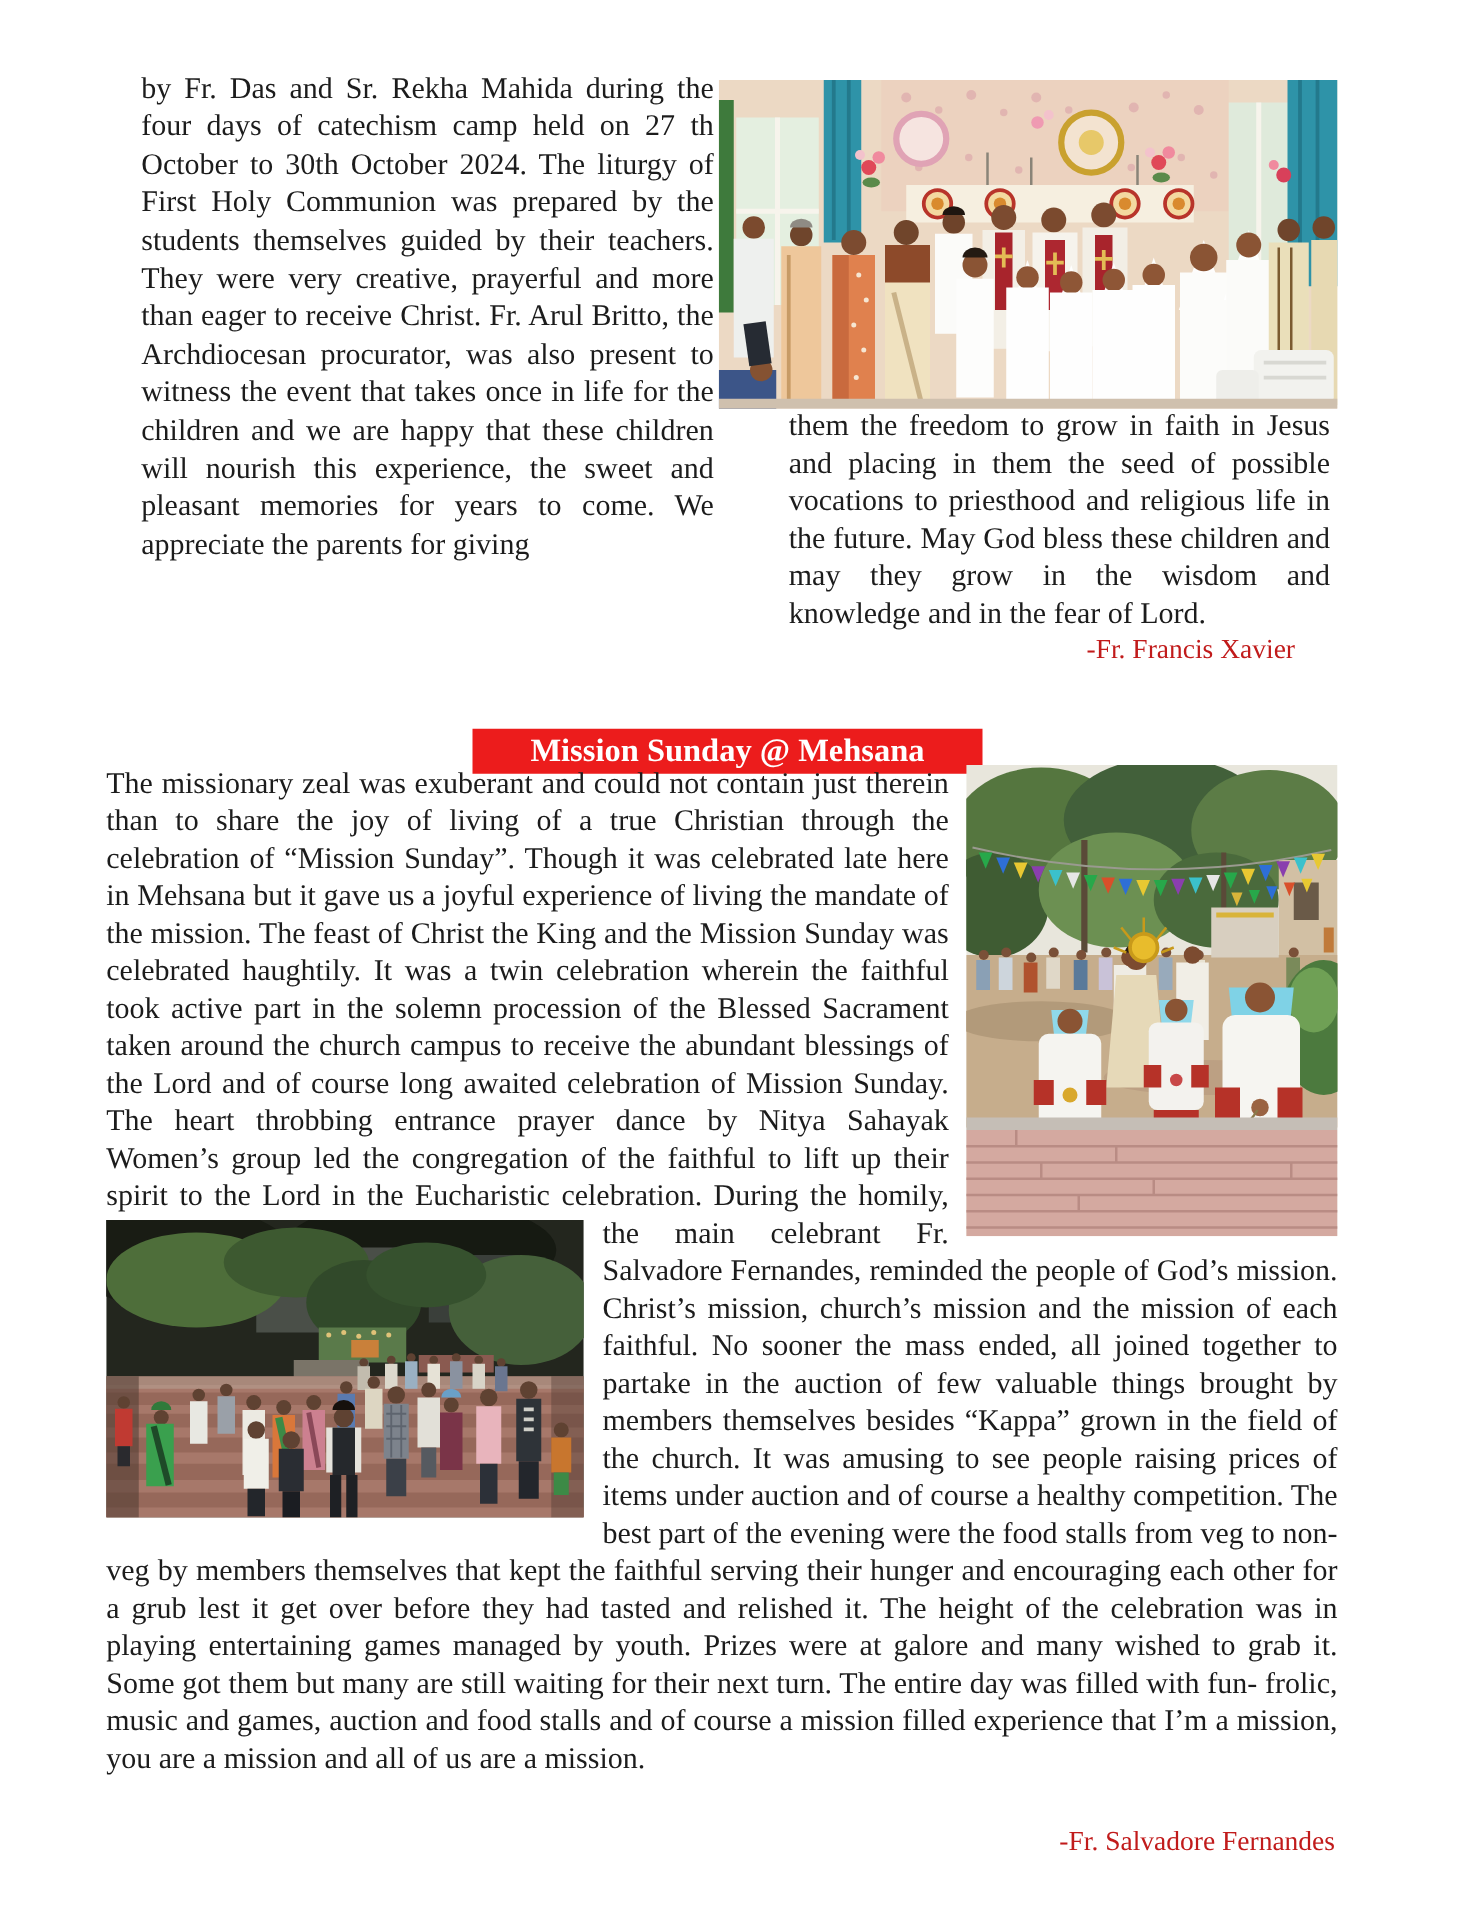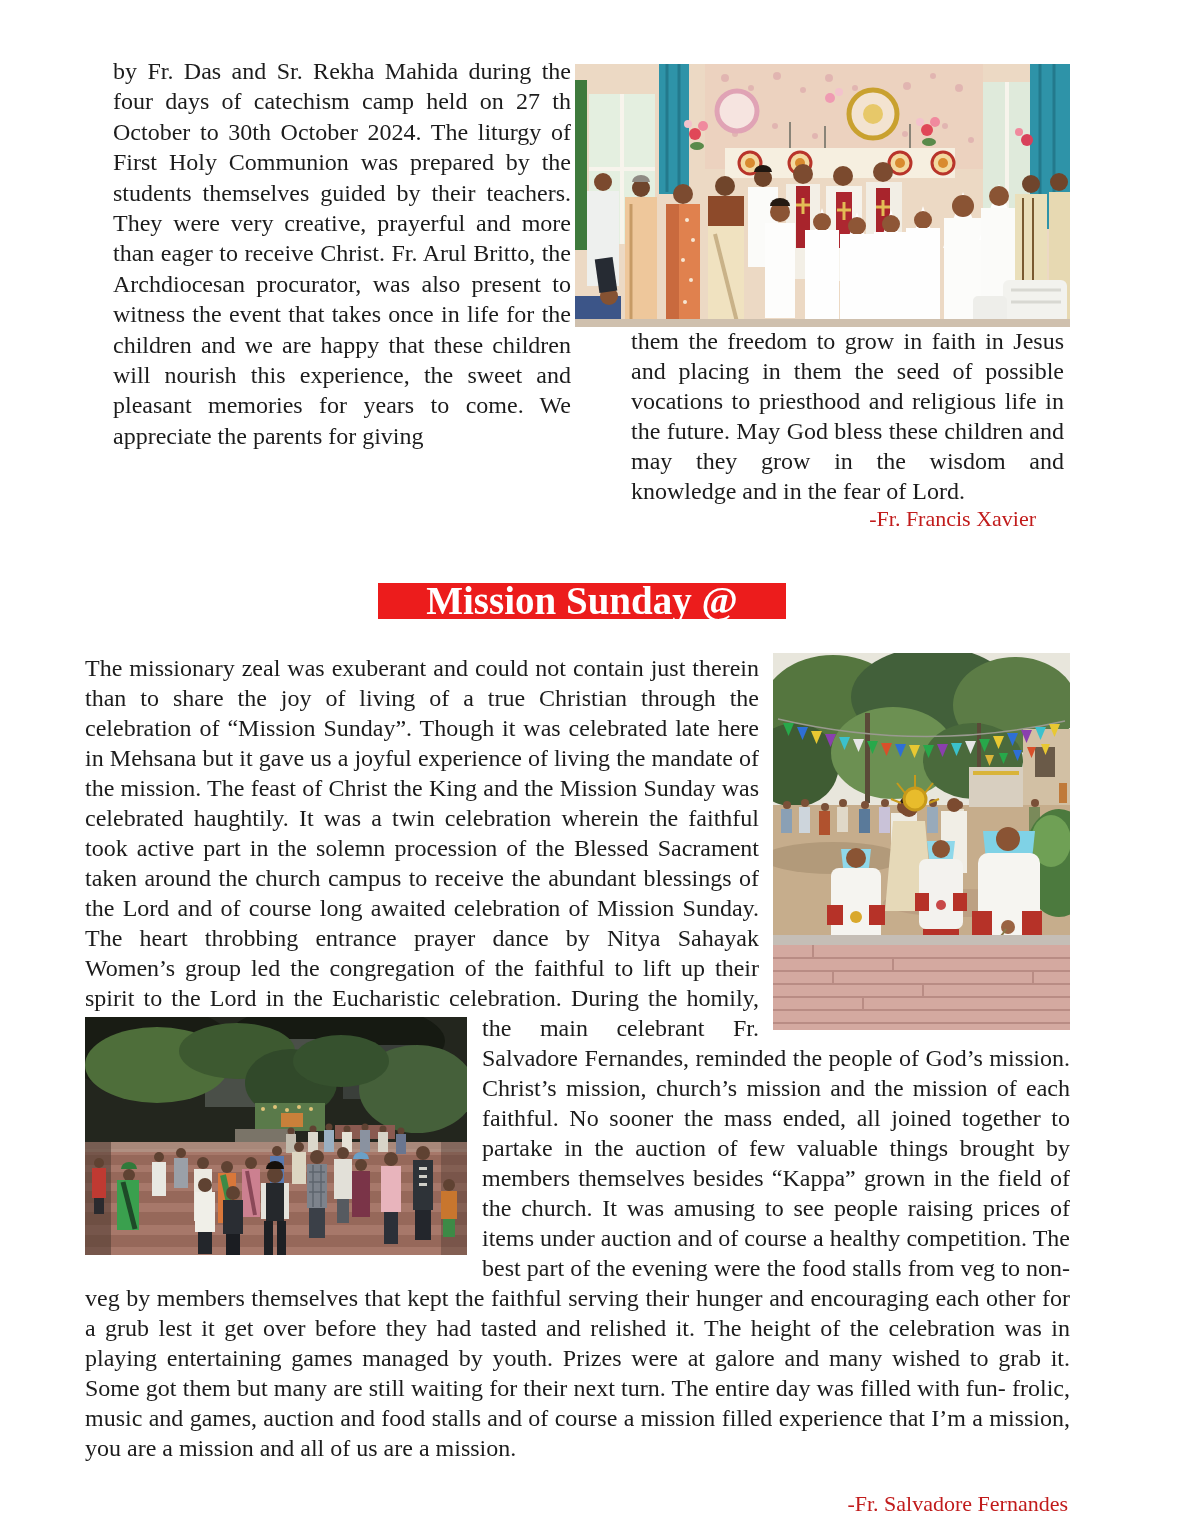--- a/index.html
+++ b/index.html
@@ -26,37 +26,37 @@
   .sig{
     font-weight:normal; color:#c11b1b; font-size:22px;
   }
   .sig1{
     position:absolute; left:631px; top:506px; width:433px;
     text-align:right; padding-right:28px; box-sizing:border-box;
   }
   .mission-title{
     position:absolute; left:378px; top:583px; width:408px; height:36px;
     background:#ec1c1c; color:#ffffff;
-    font-size:39px; font-weight:bold; text-align:center; line-height:36px;
+    font-size:26px; font-weight:bold; text-align:center; line-height:36px;
     margin:0;
   }
   .sec2{
-    position:absolute; left:85px; top:653px; width:985px;
+    position:absolute; left:85px; top:612px; width:985px;
     font-size:24px; line-height:30px;
   }
   .photo2{
     float:right; width:297px; height:377px;
     margin-left:14px; margin-bottom:10px;
   }
   .photo3{
     float:left; width:382px; height:238px;
     margin-right:15px; margin-top:4px; margin-bottom:8px;
   }
   .sig2{
-    text-align:right; margin-top:26px; padding-right:2px; clear:none;
+    text-align:right; margin-top:36px; padding-right:2px; clear:none;
   }
   svg{display:block;}
 </style>
 </head>
 <body>
 
 <div class="page">
 
   <div class="sec1-left bodytext">by Fr. Das and Sr. Rekha Mahida during the four days of catechism camp held on 27 th October to 30th October 2024. The liturgy of First Holy Communion was prepared by the students themselves guided by their teachers. They were very creative, prayerful and more than eager to receive Christ. Fr. Arul Britto, the Archdiocesan procurator, was also present to witness the event that takes once in life for the children and we are happy that these children will nourish this experience, the sweet and pleasant memories for years to come. We appreciate the parents for giving</div>
 

